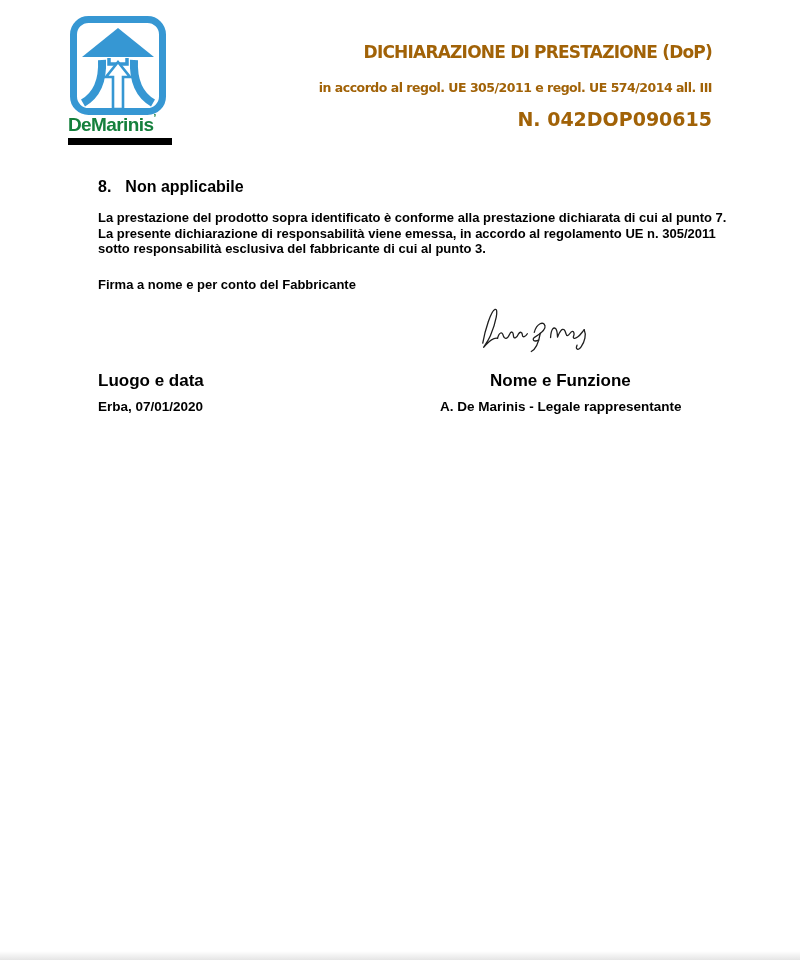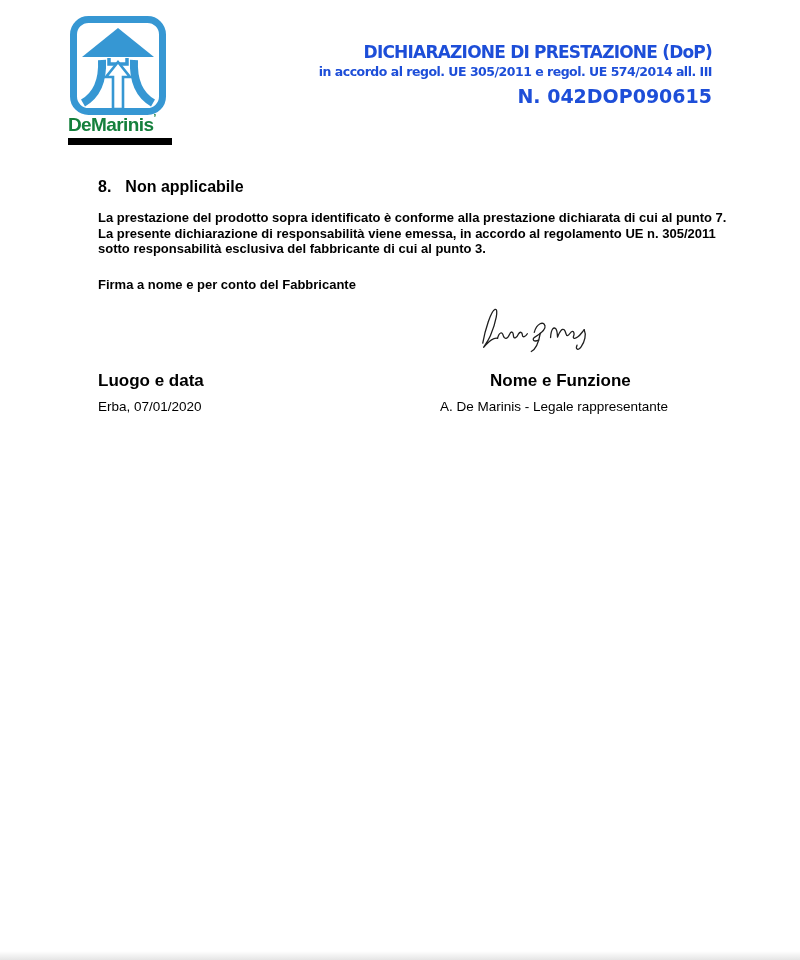--- a/index.html
+++ b/index.html
@@ -21,43 +21,43 @@
     font-weight: bold; font-size: 19px; letter-spacing: -0.6px;
     color: #15803d; white-space: nowrap;
     font-family: "Liberation Sans", sans-serif;
   }
   .brand-mark { font-size: 10px; vertical-align: top; line-height: 10px; }
   .logo-rule { position: absolute; left: 0px; top: 124px; width: 104px; height: 7px; background: #000; }
 
   
   .header {
     position: absolute; top: 43px; right: 88px; text-align: right;
-    font-family: "DejaVu Sans", sans-serif; font-weight: bold; color: #1d4ed8;
+    font-family: "DejaVu Sans", sans-serif; font-weight: bold; color: #a16207;
   }
   .title    { font-size: 17px; letter-spacing: -0.8px; line-height: 19px; }
-  .subtitle { font-size: 12.5px; letter-spacing: -0.5px; line-height: 15px; margin-top: 2px; }
-  .docnum   { font-size: 19px; letter-spacing: 0px; line-height: 21px; margin-top: 7px; }
+  .subtitle { font-size: 12.5px; letter-spacing: -0.5px; line-height: 15px; margin-top: 18px; }
+  .docnum   { font-size: 19px; letter-spacing: 0px; line-height: 21px; margin-top: 14px; }
 
   
   .sec8 { position: absolute; left: 98px; top: 178px; font-size: 16px; font-weight: bold; }
   .sec8-text { margin-left: 14px; }
 
   .para {
     position: absolute; left: 98px; top: 210px;
     font-size: 13px; font-weight: bold; line-height: 15.5px; white-space: nowrap;
   }
 
   .firma { position: absolute; left: 98px; top: 277px; font-size: 13px; font-weight: bold; }
 
   .signature { position: absolute; left: 466px; top: 299px; transform: rotate(-3deg); }
 
   .label { position: absolute; font-size: 17px; font-weight: bold; white-space: nowrap; }
   .luogo-label { left: 98px; top: 371px; }
   .nome-label  { left: 490px; top: 371px; }
-  .value { position: absolute; font-size: 13.5px; font-weight: normal; white-space: nowrap; }
+  .value { position: absolute; font-size: 13.5px; font-weight: bold; white-space: nowrap; }
   .luogo-value { left: 98px; top: 399px; }
   .nome-value  { left: 440px; top: 399px; }
 
   
   .scan-edge {
     position: absolute; left: 0; right: 0; bottom: 0; height: 9px;
     background: linear-gradient(to bottom, rgba(0,0,0,0) 0%, rgba(0,0,0,0.07) 70%, rgba(0,0,0,0.10) 100%);
   }
 </style>
 </head>

